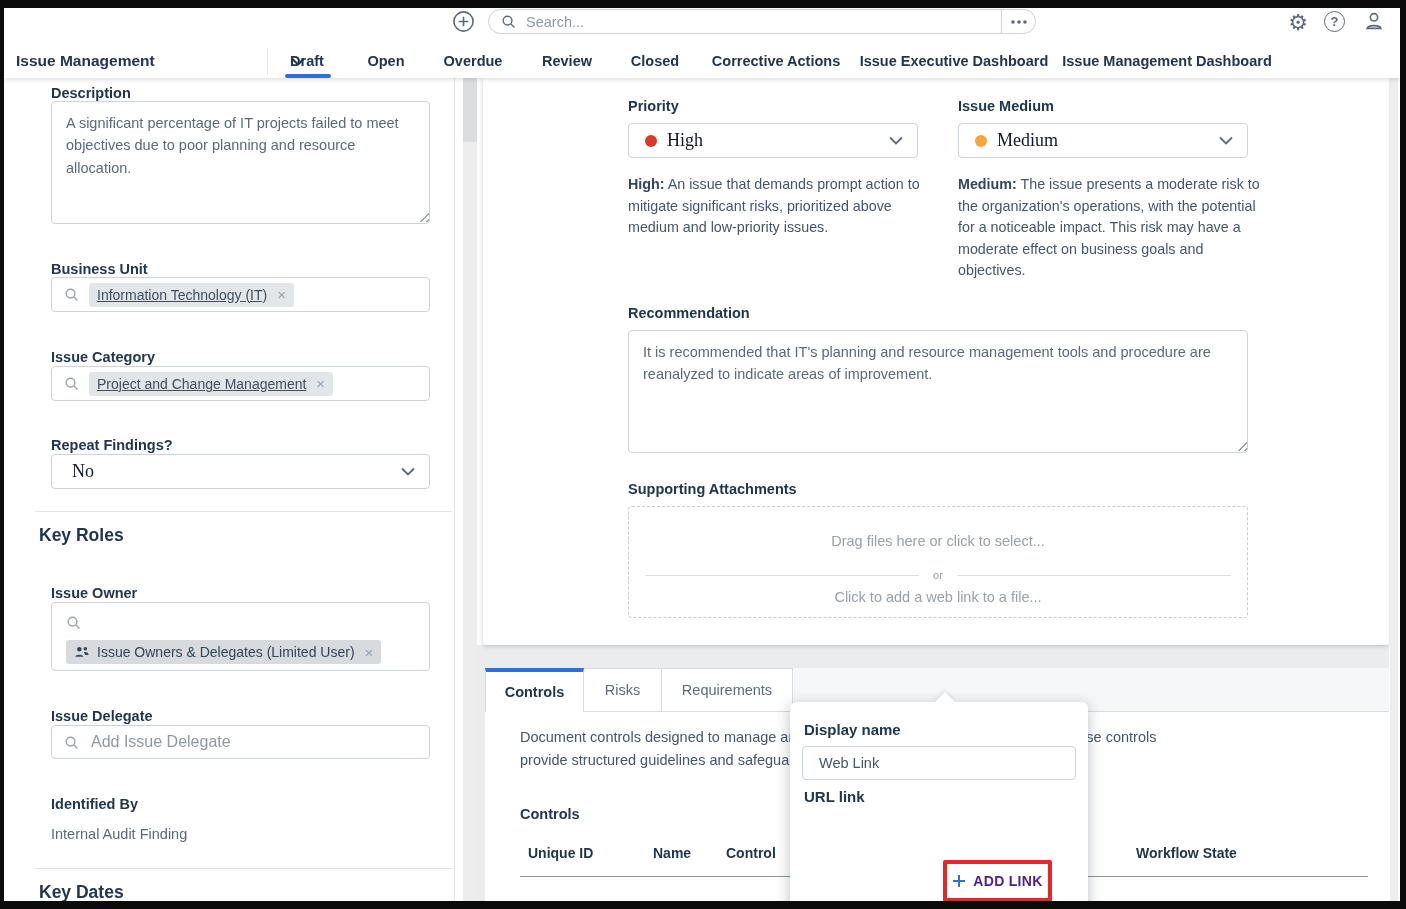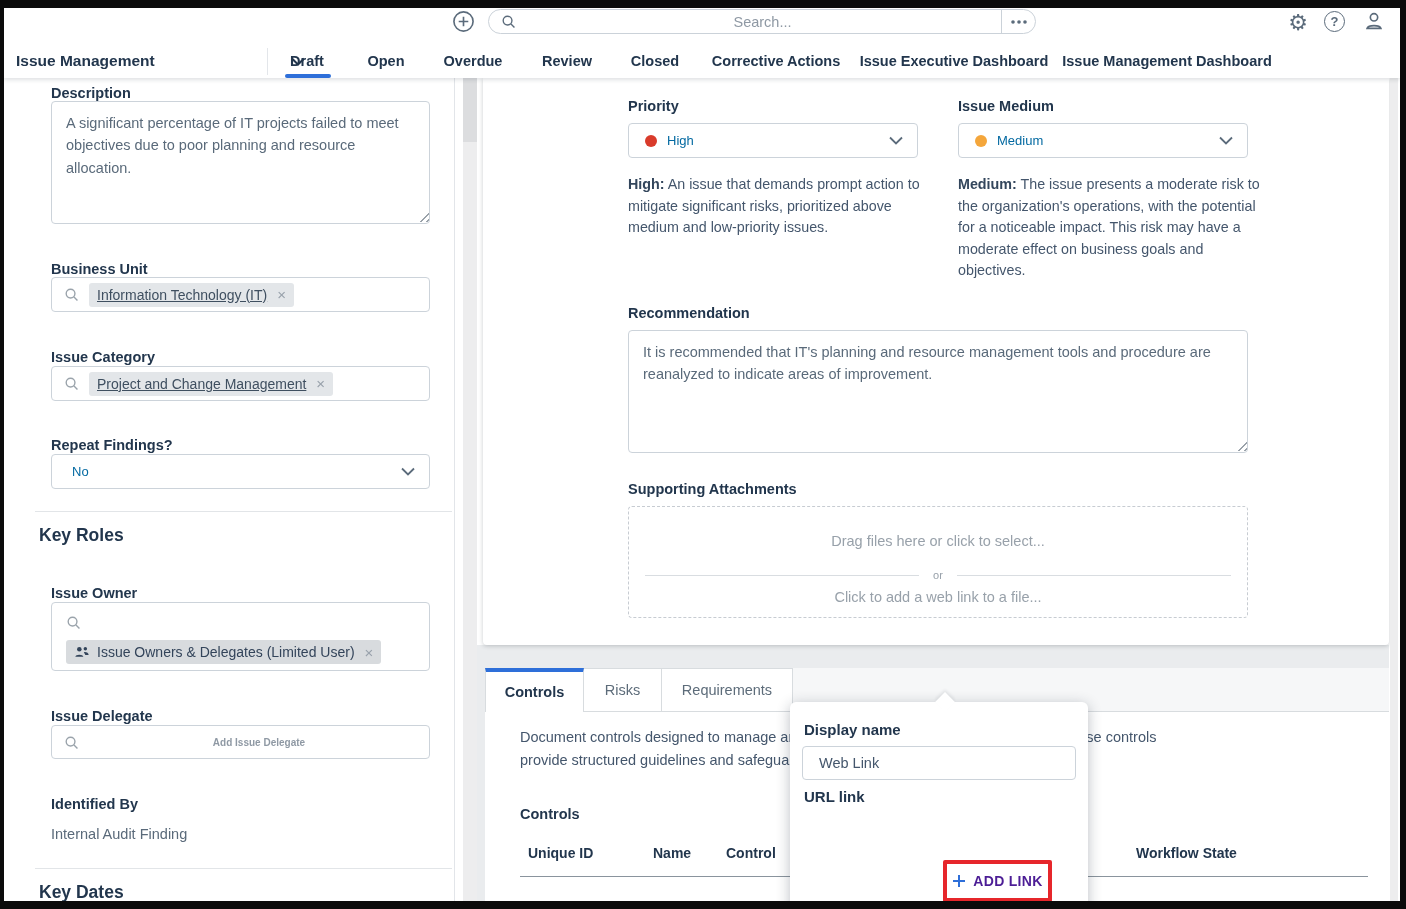--- a/index.html
+++ b/index.html
@@ -9,21 +9,21 @@
   .app{position:absolute;top:8px;left:4px;right:6px;bottom:8px;background:#fff;overflow:hidden;}
 
   
   .topbar{position:absolute;top:0;left:0;right:0;height:36px;background:#fff;z-index:30;}
   .icon-btn{position:absolute;display:flex;align-items:center;justify-content:center;color:#5b6b7b;}
   .plus-btn{left:447px;top:1px;width:24px;height:24px;}
   .searchbox{position:absolute;left:484px;top:1px;width:548px;height:25px;border:1px solid #cbd2d9;
              border-radius:13px;display:flex;align-items:center;background:#fff;}
   .searchbox .mag{margin:0 8px 0 12px;display:flex;}
   .search-ph{flex:1;border:none;outline:none;font:14.5px "Liberation Sans","DejaVu Sans",sans-serif;
-             color:#44566c;background:transparent;text-align:center;}
+             color:#44566c;background:transparent;}
   .search-ph::placeholder{color:#8f99a4;}
   .search-more{width:34px;align-self:stretch;border-left:1px solid #cbd2d9;display:flex;
                align-items:center;justify-content:center;border-radius:0 13px 13px 0;}
   .gear-btn{left:1282px;top:2px;width:24px;height:24px;font-size:22px;font-family:"DejaVu Sans",sans-serif;}
   .help-btn{left:1320px;top:3px;width:21px;height:21px;border:1.6px solid #5b6b7b;border-radius:50%;
             font-size:13px;font-weight:700;}
   .user-btn{left:1358px;top:1px;width:24px;height:24px;}
 
   
   .navbar{position:absolute;top:36px;left:0;right:0;height:34px;background:#fff;z-index:29;
@@ -56,21 +56,21 @@
   .chip .x{margin-left:10px;color:#98a1ab;font-size:15px;cursor:pointer;line-height:1;}
   .divider{position:absolute;height:1px;background:#e2e5e8;}
   .ta{position:absolute;border:1px solid #ccd3da;border-radius:4px;padding:10px 14px;resize:none;
       font:14.5px/1.55 "Liberation Sans","DejaVu Sans",sans-serif;color:#5a6a7a;outline:none;overflow:hidden;}
   .grip{position:absolute;width:11px;height:11px;
         background:repeating-linear-gradient(135deg,#9aa2aa 0 1.3px,transparent 1.3px 4.4px);
         clip-path:polygon(100% 0,100% 100%,0 100%);}
   .chevron{display:flex;}
   .dot{width:12px;height:12px;border-radius:50%;display:inline-block;}
   .select{display:flex;align-items:center;cursor:pointer;}
-  .select .val{font-size:13px;color:#0369a1;}
+  .select .val{font-size:18px;color:#0f172a;font-family:Liberation Serif, serif;}
   .desc-p{position:absolute;font-size:14.3px;line-height:21.5px;color:#44566c;}
   .desc-p b{color:#33465c;}
 
   
   .right-card{position:absolute;left:479px;top:0;width:906px;height:567px;background:#fff;
               border-radius:0 0 4px 4px;box-shadow:0 1px 4px rgba(40,50,60,.25);}
 
   
   .attach-box{position:absolute;left:145px;top:428px;width:620px;height:112px;border:1px dashed #c7ccd2;
               border-radius:4px;}
@@ -233,21 +233,21 @@
           <span class="x">×</span>
         </span>
       </div>
 
       <span class="lbl" style="left:47px;top:630px">Issue Delegate</span>
       <div class="box field" style="left:47px;top:647px;width:379px;height:34px;padding-left:12px;gap:10px">
         <svg width="15" height="15" viewBox="0 0 24 24" fill="none" stroke="#9aa3ab" stroke-width="2.2">
           <circle cx="10.5" cy="10.5" r="7"></circle>
               <path d="M16 16l5.5 5.5"></path>
             </svg>
-        <input class="search-ph" style="font-size: 10px; font-weight: bold;" placeholder="Add Issue Delegate">
+        <input class="search-ph" style="font-size: 16px;" placeholder="Add Issue Delegate">
       </div>
 
       <span class="lbl" style="left:47px;top:718px">Identified By</span>
       <span style="position:absolute;left:47px;top:748px;font-size:14.5px;color:#5a6a7a">Internal Audit Finding</span>
 
       <span class="divider" style="left:31px;width:417px;top:790px"></span>
       <span class="heading" style="left:35px;top:804px">Key Dates</span>
     </aside>
 
     <div class="vscroll-left">

